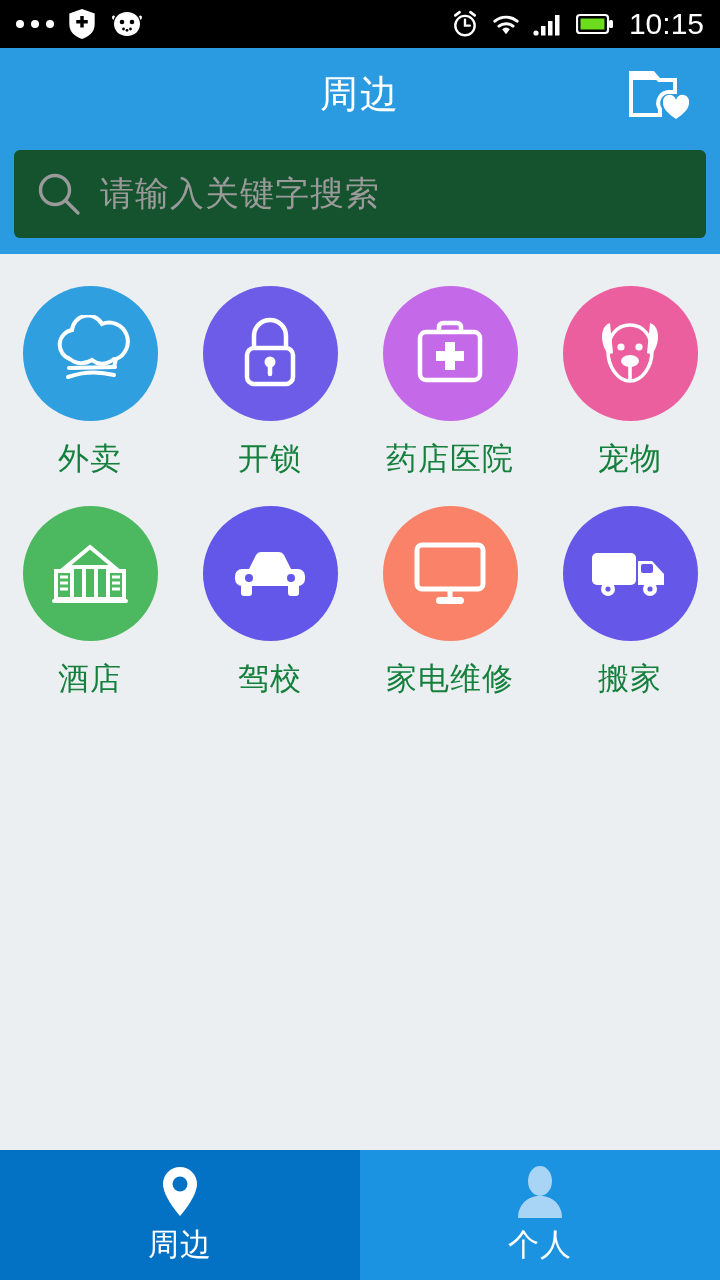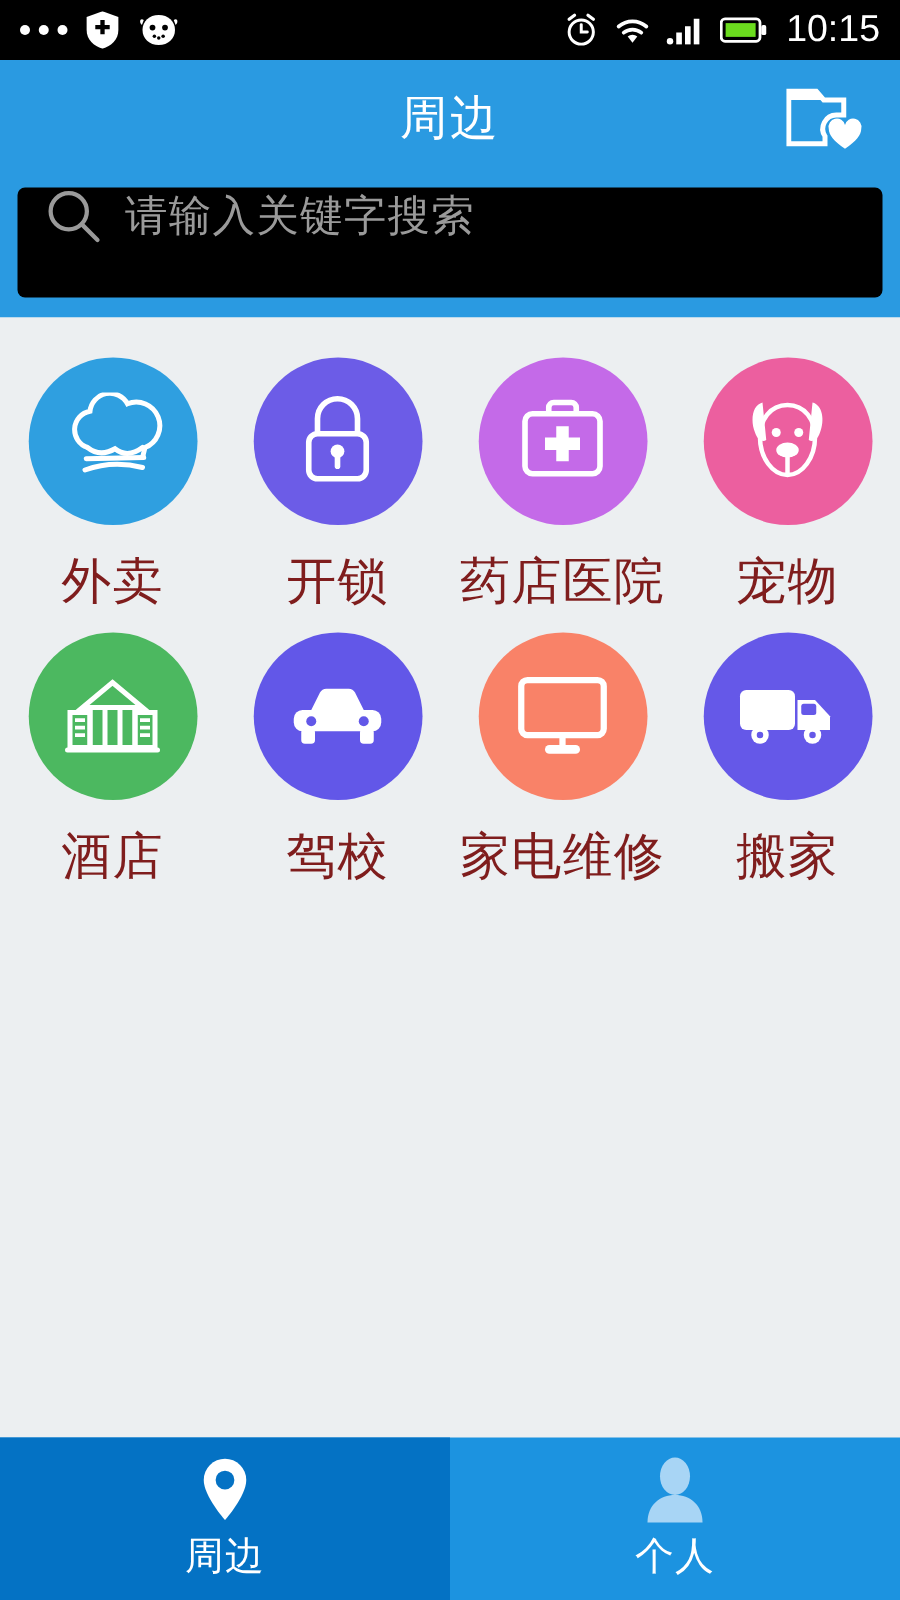--- a/index.html
+++ b/index.html
@@ -37,43 +37,43 @@
   .titlebar .fav-btn {
     position: absolute; right: 24px; top: 50%; transform: translateY(-50%);
     width: 72px; height: 64px; display: flex; align-items: center; justify-content: center;
   }
 
   
   .searchwrap {
     background: #2a9ae1; padding: 10px 14px 16px 14px; flex: 0 0 auto;
   }
   .searchbox {
-    background: #000000; border-radius: 6px; height: 88px;
-    display: flex; align-items: flex-start; padding: 0 22px; gap: 18px;
+    background: #14532d; border-radius: 6px; height: 88px;
+    display: flex; align-items: center; padding: 0 22px; gap: 18px;
   }
   .searchbox .ph {
     color: #9a9a9a; font-size: 34px; letter-spacing: 1px;
   }
 
   
   .content { flex: 1 1 auto; background: #eceff1; padding-top: 18px; overflow: hidden; }
   .grid {
     display: grid; grid-template-columns: repeat(4, 1fr);
     row-gap: 0px;
   }
   .cell {
     display: flex; flex-direction: column; align-items: center;
     padding-top: 14px; height: 220px;
   }
   .circle {
     width: 135px; height: 135px; border-radius: 50%;
     display: flex; align-items: center; justify-content: center;
   }
   .cell .label {
-    margin-top: 17px; font-size: 40px; color: #7f1d1d; letter-spacing: 1px;
+    margin-top: 17px; font-size: 31px; color: #15803d; letter-spacing: 1px;
     white-space: nowrap;
   }
 
   
   .tabbar {
     flex: 0 0 130px; height: 130px; background: #1c93e0; display: flex;
   }
   .tab {
     flex: 1 1 0; display: flex; flex-direction: column;
     align-items: center; justify-content: center; gap: 4px;

